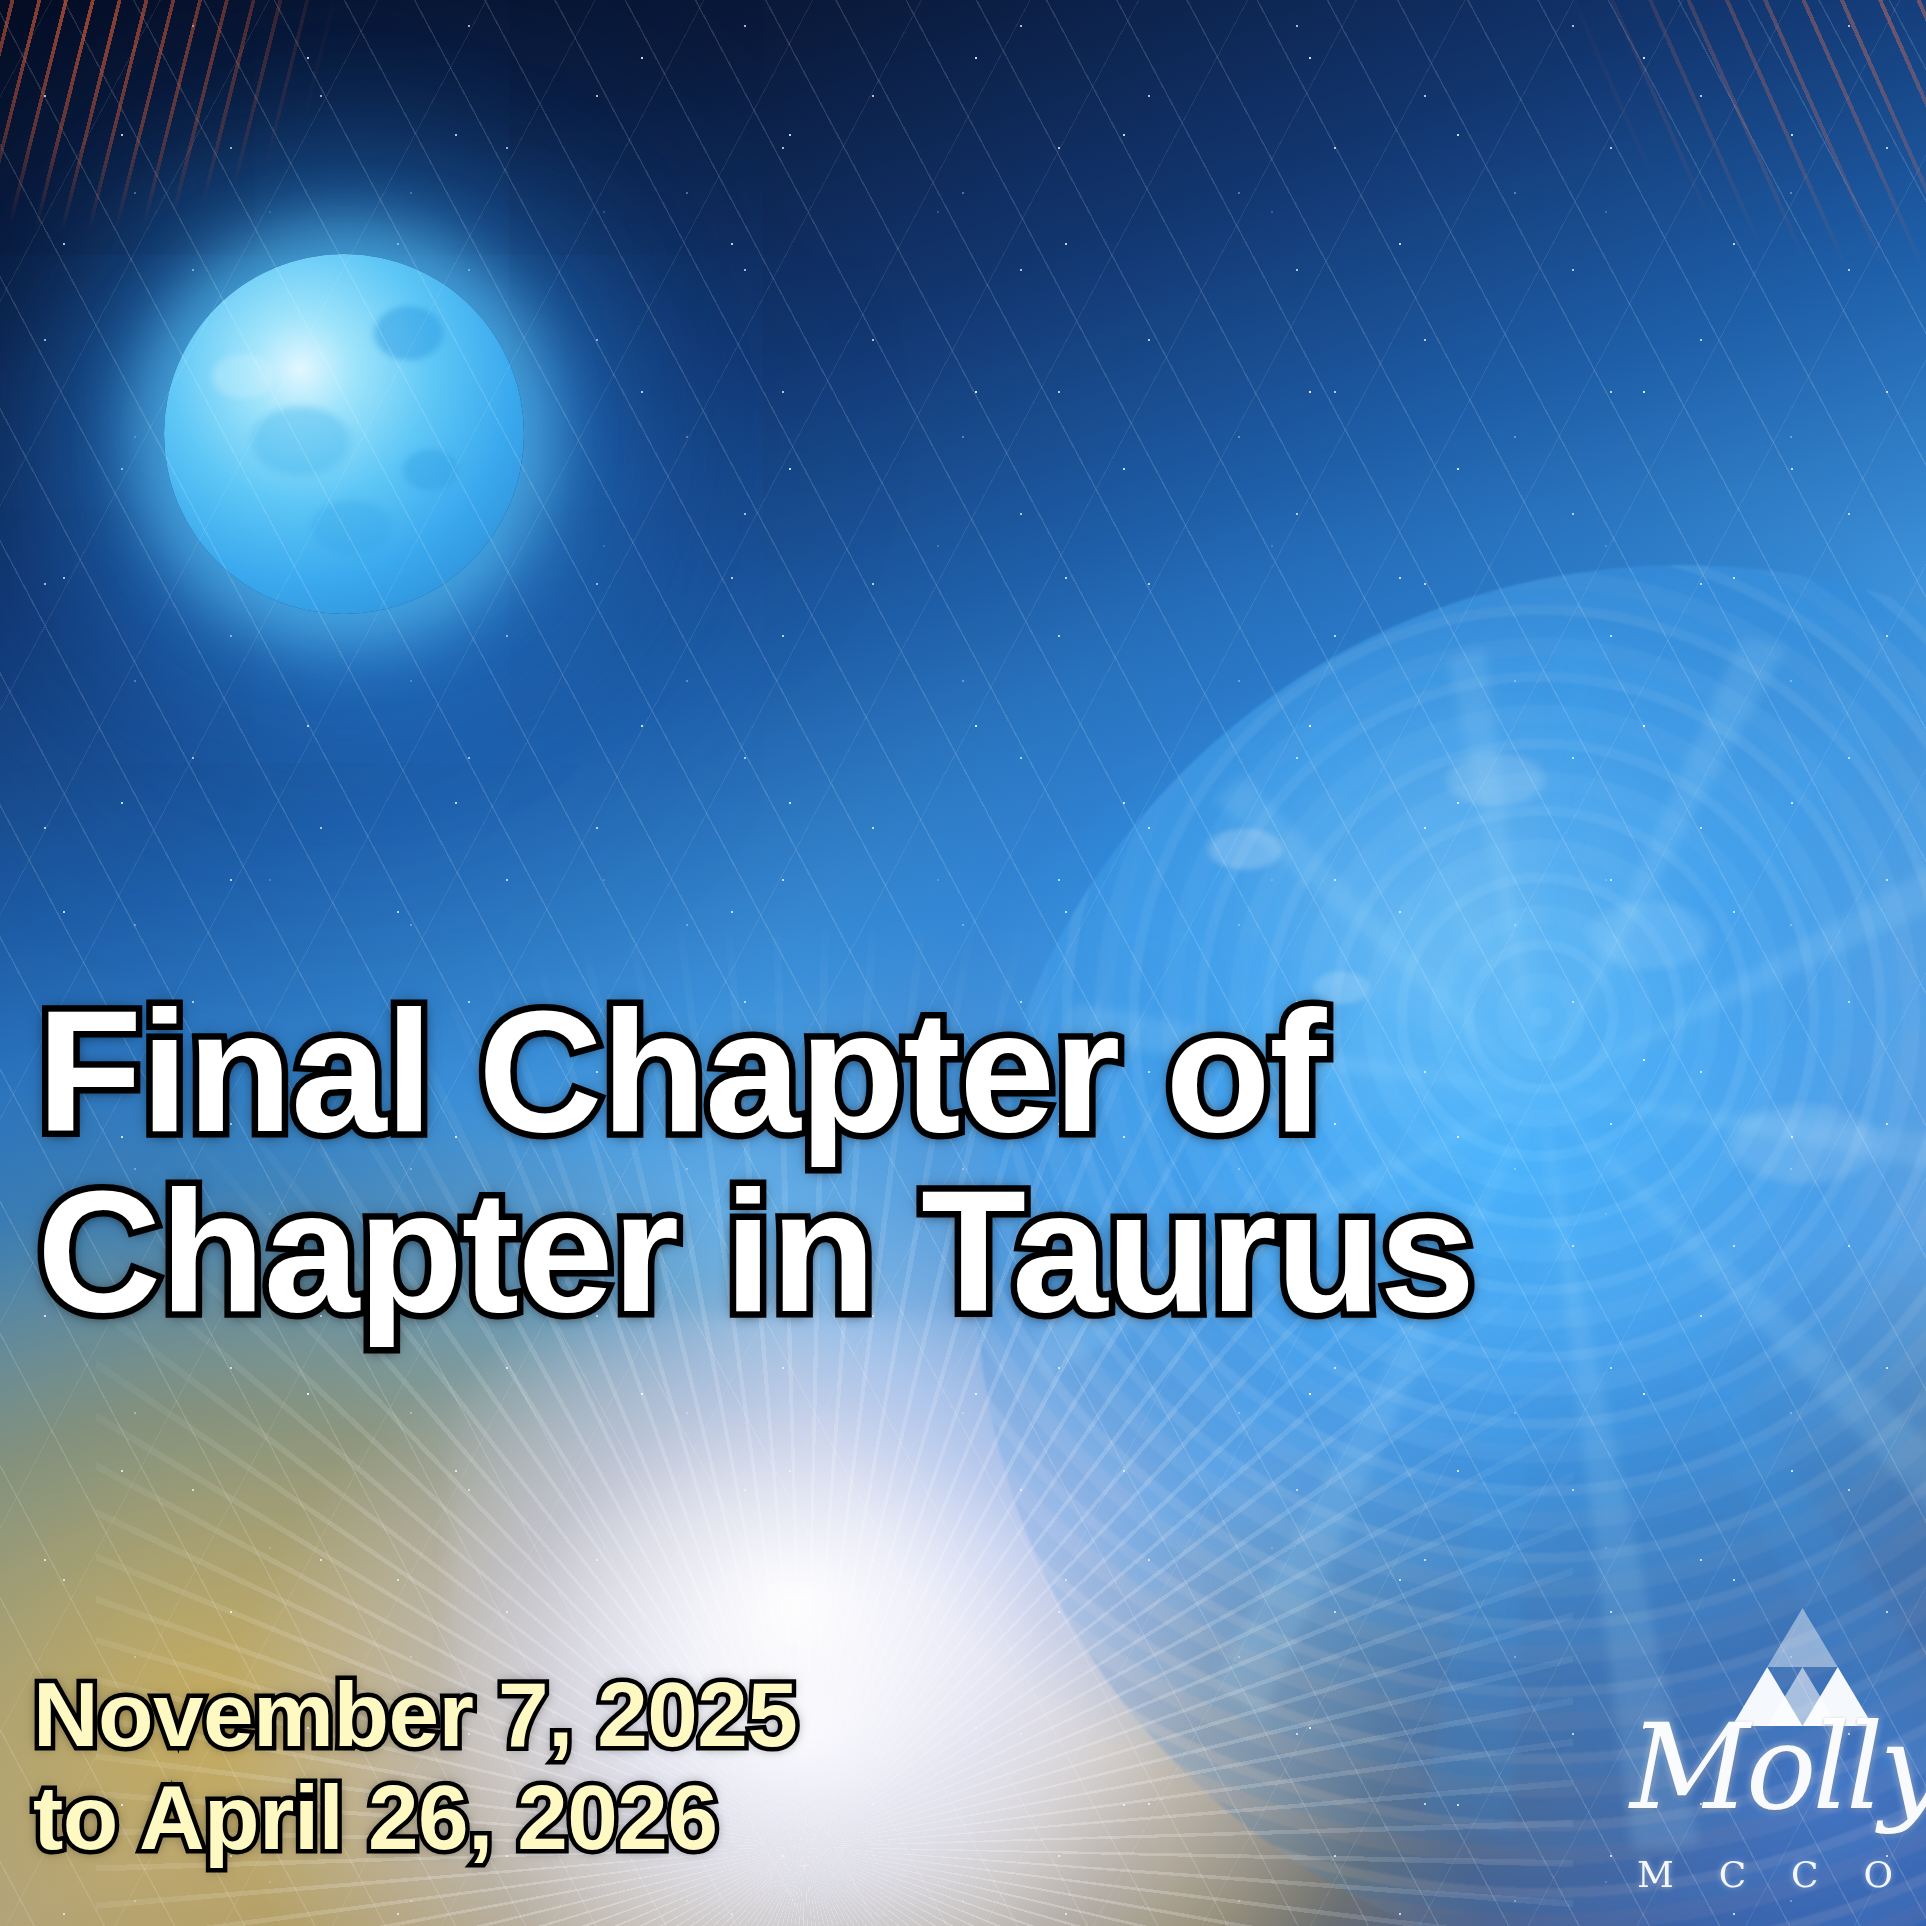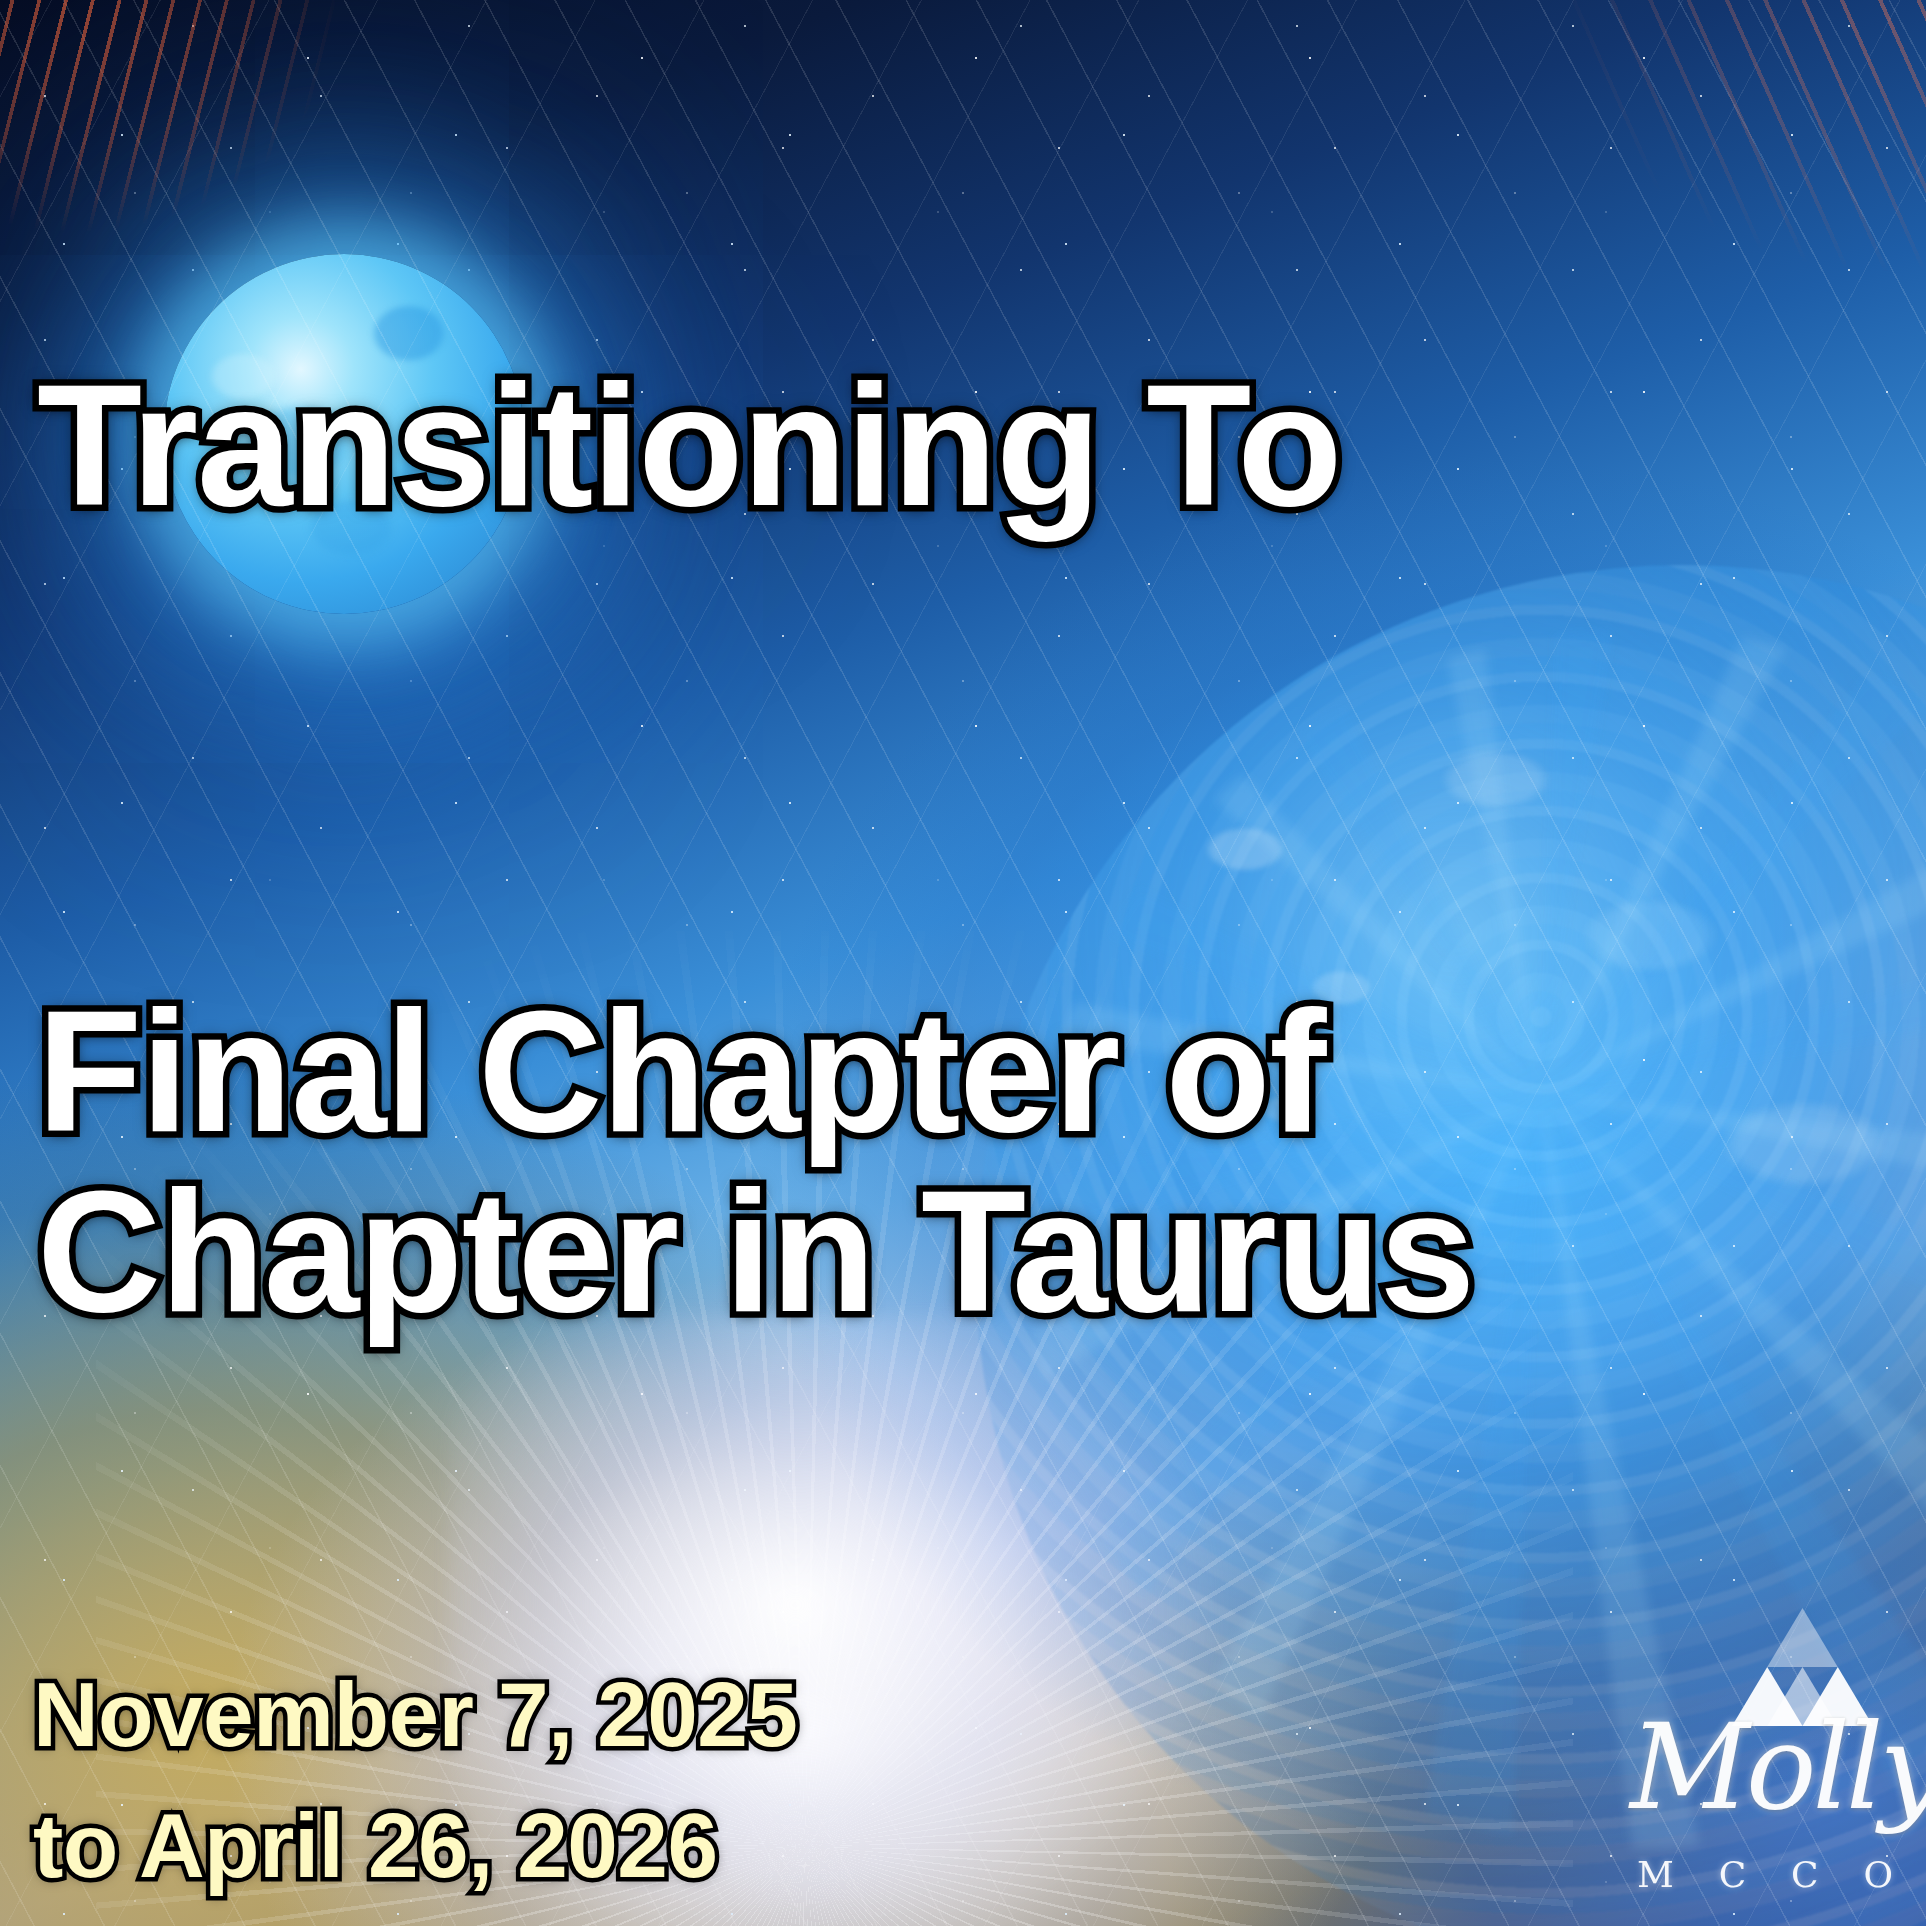--- a/index.html
+++ b/index.html
@@ -231,21 +231,21 @@
     letter-spacing: -0.6px;
     line-height: 1.0;
     white-space: nowrap;
     font-size: 91px;
     -webkit-text-stroke: 9px #000;
     paint-order: stroke fill;
     text-shadow: 0 0 13px rgba(0,0,0,0.6);
     text-align: center;
   }
   #date-1 { top: 1669px; }
-  #date-2 { top: 1772px; margin-top: 28px; }
+  #date-2 { top: 1772px; }
 
   
   #logo {
     position: absolute;
     right: -19px;
     bottom: 7.7px;
     width: 334px;
     height: 321px;
   }
   #logo-triangle {
@@ -298,21 +298,20 @@
   <div class="layer" id="rays-a"></div>
   <div class="layer" id="rays-b"></div>
   <div class="layer" id="rays-red-left"></div>
   <div class="layer" id="rays-red-right"></div>
 
   <div id="burst"></div>
   <div id="burst-core"></div>
 
   <div id="content">
 
-    <div class="headline" id="line-1">Transitioning To</div>
 
 
     <div class="headline" id="line-3">Final Chapter of</div>
 
     <div class="headline" id="line-4">Chapter in Taurus</div>
 
     <div class="dateline" id="date-1">November 7, 2025</div>
 
     <div class="dateline" id="date-2">to April 26, 2026</div>
 

